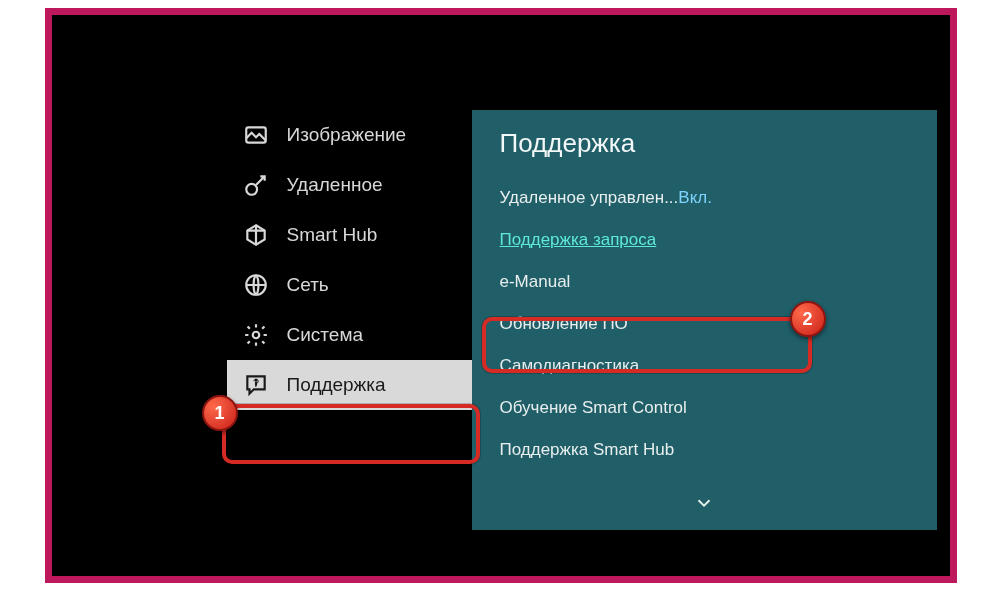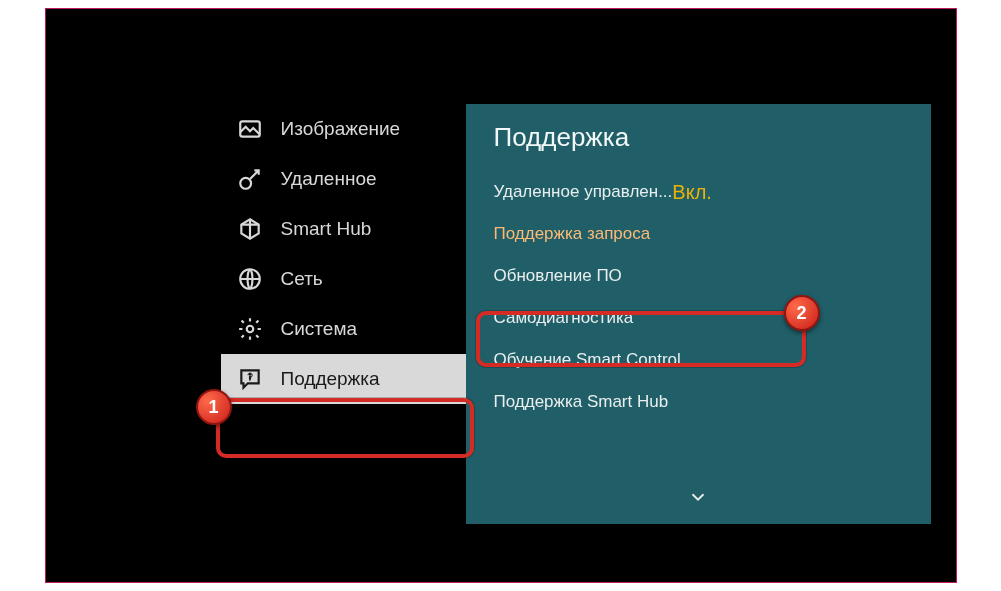--- a/index.html
+++ b/index.html
@@ -8,21 +8,21 @@
     background: #fff;
     font-family: "Segoe UI", Arial, sans-serif;
     display: flex;
     align-items: center;
     justify-content: center;
   }
   .frame {
     width: 912px;
     height: 575px;
     background: #000;
-    border: 1px solid #be185d;
+    border: 7px solid #be185d;
     position: relative;
     padding-left: 40px;
   }
   .menu-wrap {
     position: absolute;
     left: 175px;
     top: 95px;
     width: 710px;
     height: 420px;
     display: flex;
@@ -79,22 +79,22 @@
   .p-item {
     height: 42px;
     display: flex;
     align-items: center;
     justify-content: flex-start;
     font-size: 17px;
     font-weight: 300;
     color: #e8eeee;
     cursor: pointer;
   }
-  .p-item.dim { color: #fdba74; }
-  .p-val { font-size: 20px; color: #eab308; }
+  .p-item.dim { color: #5eead4; text-decoration: underline; }
+  .p-val { font-size: 17px; color: #7dd3fc; }
   .panel-chevron {
     position: absolute;
     bottom: 12px;
     left: 50%;
     transform: translateX(-50%);
     color: #e8eeee;
   }
 
   
   .hl {
@@ -198,20 +198,23 @@
 
         <div class="p-item">
           <span>Удаленное управлен...</span>
           <span class="p-val">Вкл.</span>
         </div>
 
         <div class="p-item dim">
           <span>Поддержка запроса</span>
         </div>
 
+        <div class="p-item">
+          <span>e-Manual</span>
+        </div>
 
         <div class="p-item">
           <span>Обновление ПО</span>
         </div>
 
         <div class="p-item">
           <span>Самодиагностика</span>
         </div>
 
         <div class="p-item">

